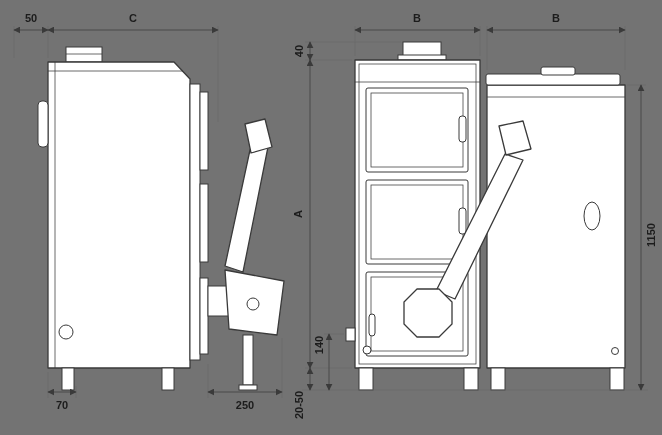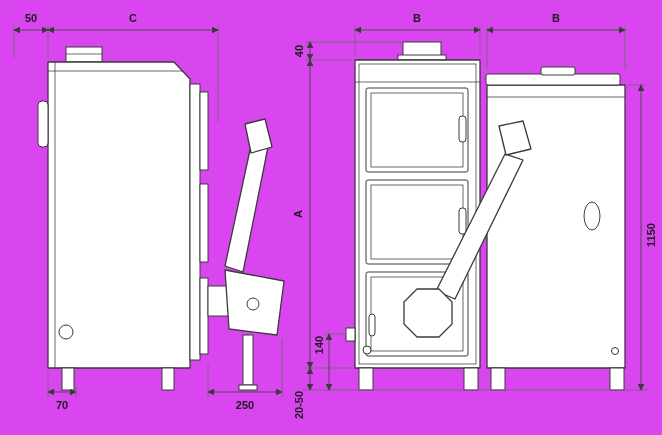--- a/index.html
+++ b/index.html
@@ -1,16 +1,16 @@
 <!DOCTYPE html>
 <html><head>
 <meta charset="utf-8">
 <style>
   html,body{margin:0;padding:0;background:#ffffff;}
-  .stage{position:relative;width:662px;height:435px;background:#d946ef;overflow:hidden;
+  .stage{position:relative;width:662px;height:435px;background:#737373;overflow:hidden;
          font-family:"Liberation Sans", sans-serif;}
   svg{display:block}
   .draw{fill:#ffffff;stroke:#3a3a3a;stroke-width:1.3;stroke-linejoin:round;}
   .draw-thin{fill:none;stroke:#3a3a3a;stroke-width:0.75;}
   .draw-det{fill:#ffffff;stroke:#3a3a3a;stroke-width:1;}
   .dim{stroke:#4a4a4a;stroke-width:1;fill:none;}
   .ext{stroke:#6a6a6a;stroke-width:0.8;fill:none;}
   .dimlabel{font-family:"Liberation Sans", sans-serif;font-size:11px;font-weight:bold;fill:#1c1c1c;}
 </style>
 </head>

